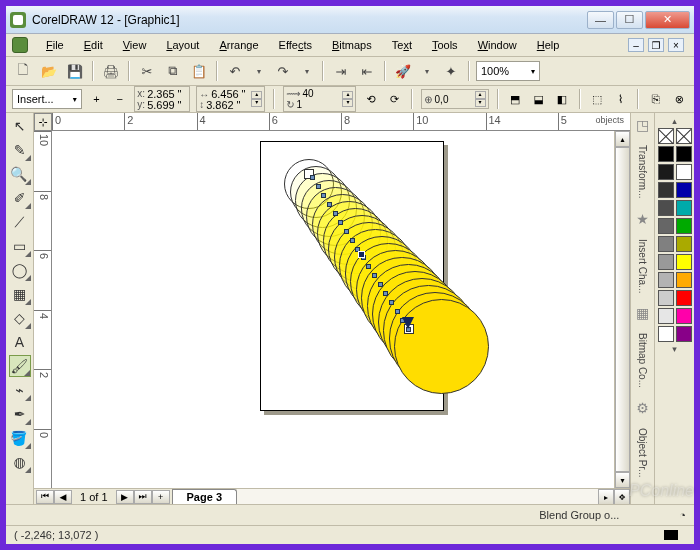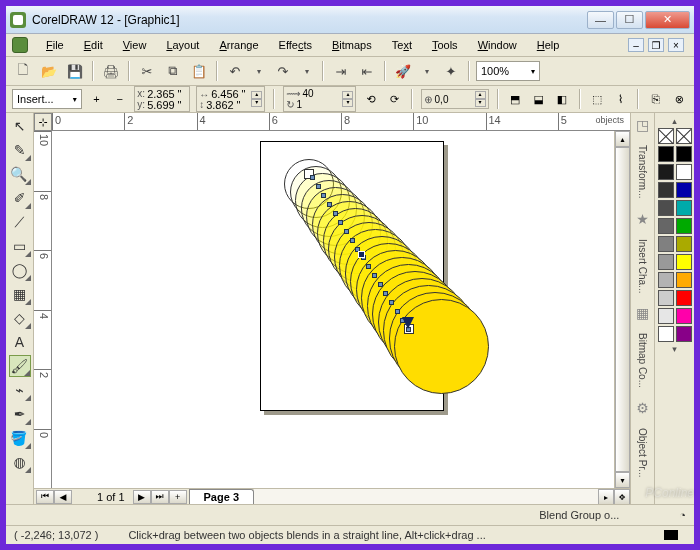--- a/index.html
+++ b/index.html
@@ -56,38 +56,38 @@
 .pathpt{position:absolute;width:5px;height:5px;background:#6b8fc0;border:1px solid #234;}
 .arrow-head{position:absolute;width:0;height:0;border:6px solid transparent;border-top:12px solid #14265a;}
 .mid-sq{position:absolute;width:7px;height:7px;background:#14265a;border:1px solid #fff;}
 .vscroll { width: 16px; background: #ece9d8; border-left: 1px solid #c0bba8; display:flex;flex-direction:column;}
 .scroll-btn{height:16px;border:1px solid #aaa;background:linear-gradient(#fff,#dcd9cb);display:flex;align-items:center;justify-content:center;font-size:8px;}
 .scroll-track{flex:1;background:#f7f5ee;}
 .scroll-thumb{background:linear-gradient(90deg,#fff,#dcd9cb);border:1px solid #aaa;margin:0;}
 .hscroll-row { height: 16px; display: flex; background: #ece9d8; border-top:1px solid #c0bba8;}
 .nav-grp{display:flex;align-items:center;gap:0;padding:0 2px;}
 .nav-btn{width:18px;height:14px;border:1px solid #aaa;background:linear-gradient(#fff,#dcd9cb);display:flex;align-items:center;justify-content:center;font-size:9px;}
-.page-count{padding:0 8px;font-size:11px;margin-left:17px;}
+.page-count{padding:0 8px;font-size:11px;}
 .page-tab{background:#fff;border:1px solid #888;border-bottom:none;padding:1px 14px;font-weight:bold;font-size:11px;border-radius:0 3px 0 0;}
 .hscroll-track{flex:1;background:#f7f5ee;}
 .dockers { width: 24px; background: #ece9d8; border-left: 1px solid #c0bba8; display:flex;flex-direction:column;align-items:center;padding:4px 0;gap:8px;}
 .docker-tab{writing-mode:vertical-rl;font-size:10px;color:#444;padding:4px 2px;}
 .docker-ic{width:16px;height:16px;color:#888;font-size:14px;display:flex;align-items:center;justify-content:center;}
 .palette { width: 40px; background: #ece9d8; border-left: 1px solid #c0bba8; display:flex;flex-direction:column;align-items:center;padding:2px 0;}
 .sw{width:16px;height:16px;border:1px solid #555;margin:1px 0;}
 .sw.x{background:#fff;position:relative;}
 .sw.x::before,.sw.x::after{content:"";position:absolute;width:140%;height:1px;background:#333;top:50%;left:-20%;}
 .sw.x::before{transform:rotate(45deg);} .sw.x::after{transform:rotate(-45deg);}
 .palette .col-row{display:flex;gap:2px;}
 .pal-arr{font-size:9px;color:#555;padding:1px;}
 .hintbar { height: 19px; background: #ece9d8; border-top: 1px solid #c0bba8; display: flex; align-items: center; padding: 10px 8px; font-size: 11px; color: #333; gap: 20px;}
 .hintbar .sel{margin-left:auto;margin-right:40px;}
 .statusbar { height: 19px; background: #ece9d8; border-top: 1px solid #c0bba8; display: flex; align-items: center; padding: 0 8px; font-size: 11px; color: #333; }
 .fillind{width:14px;height:10px;background:#000;margin-left:auto;margin-right:8px;}
-.watermark{position:absolute;right:6px;bottom:50px;font-size:12px;color:rgba(255,255,255,.3);font-style:italic;pointer-events:none;text-shadow:0 0 3px rgba(0,0,0,.3);}
+.watermark{position:absolute;right:6px;bottom:50px;font-size:16px;color:rgba(255,255,255,.3);font-style:italic;pointer-events:none;text-shadow:0 0 3px rgba(0,0,0,.3);}
 </style>
 </head>
 <body>
 
 <div class="window">
 
   <div class="titlebar">
     <div class="appicon"></div>
     <div class="title">CorelDRAW 12 - [Graphic1]</div>
     <div class="winbtns">
@@ -402,18 +402,17 @@
   </div>
 
   <div class="hintbar">
     <span style="flex:1"></span>
     <span class="sel">Blend Group o...</span>
     <span>◔</span>
   </div>
   <div class="statusbar">
     <span>( -2,246; 13,072 )</span>
     <span style="width:30px"></span>
-    <span>Click+drag between two objects blends in a straight line, Alt+click+drag ...</span>
     <div class="fillind"></div>
   </div>
 
   <div class="watermark">PConline</div>
 </div>
 
 </body></html>

